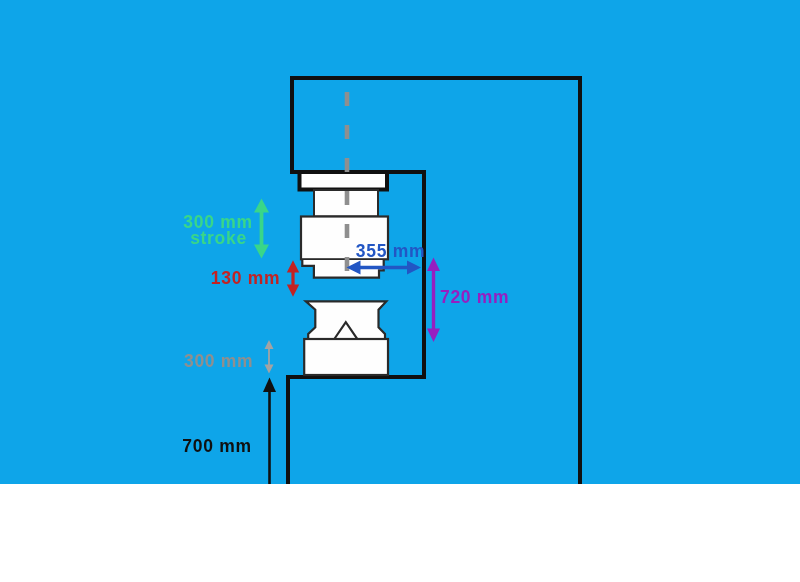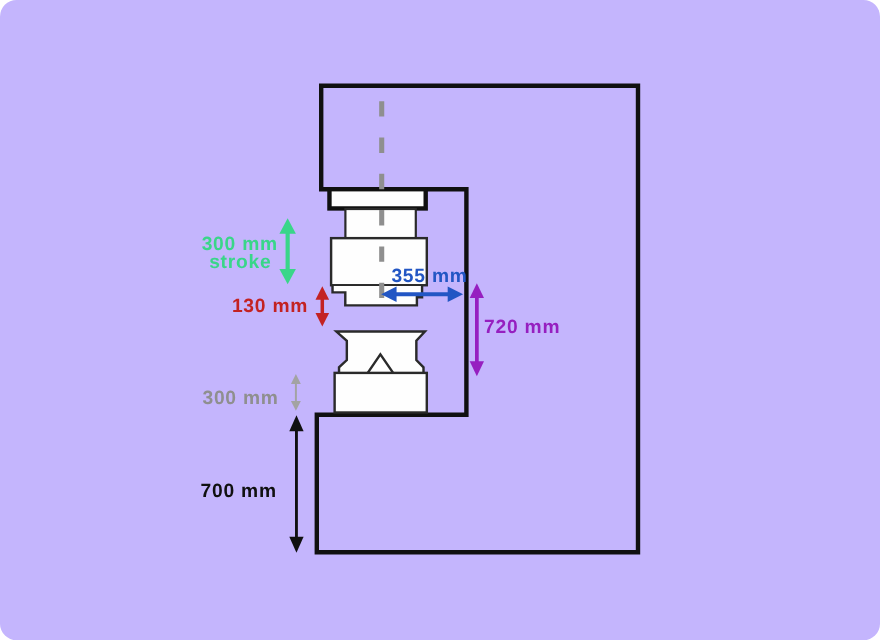--- a/index.html
+++ b/index.html
@@ -1,16 +1,16 @@
 <!DOCTYPE html>
 <html><head>
 <meta charset="utf-8">
 <style>
   html,body{margin:0;padding:0;background:#ffffff;}
-  .page{width:800px;height:582px;position:relative;background:#c4b5fd;overflow:hidden;border-radius:15px;}
+  .page{width:800px;height:484px;position:relative;background:#0ea5e9;overflow:hidden;}
   svg{position:absolute;top:0;left:0;}
   text{font-family:"Liberation Sans",sans-serif;font-weight:bold;}
 </style>
 </head>
 <body>
 <div class="page">
 <svg width="800" height="582" viewBox="0 0 800 582">
 
   <path d="M292,78 H580 V502 H288 V377 H424 V172 H292 Z" fill="none" stroke="#101010" stroke-width="4" stroke-linejoin="miter"></path>
 

